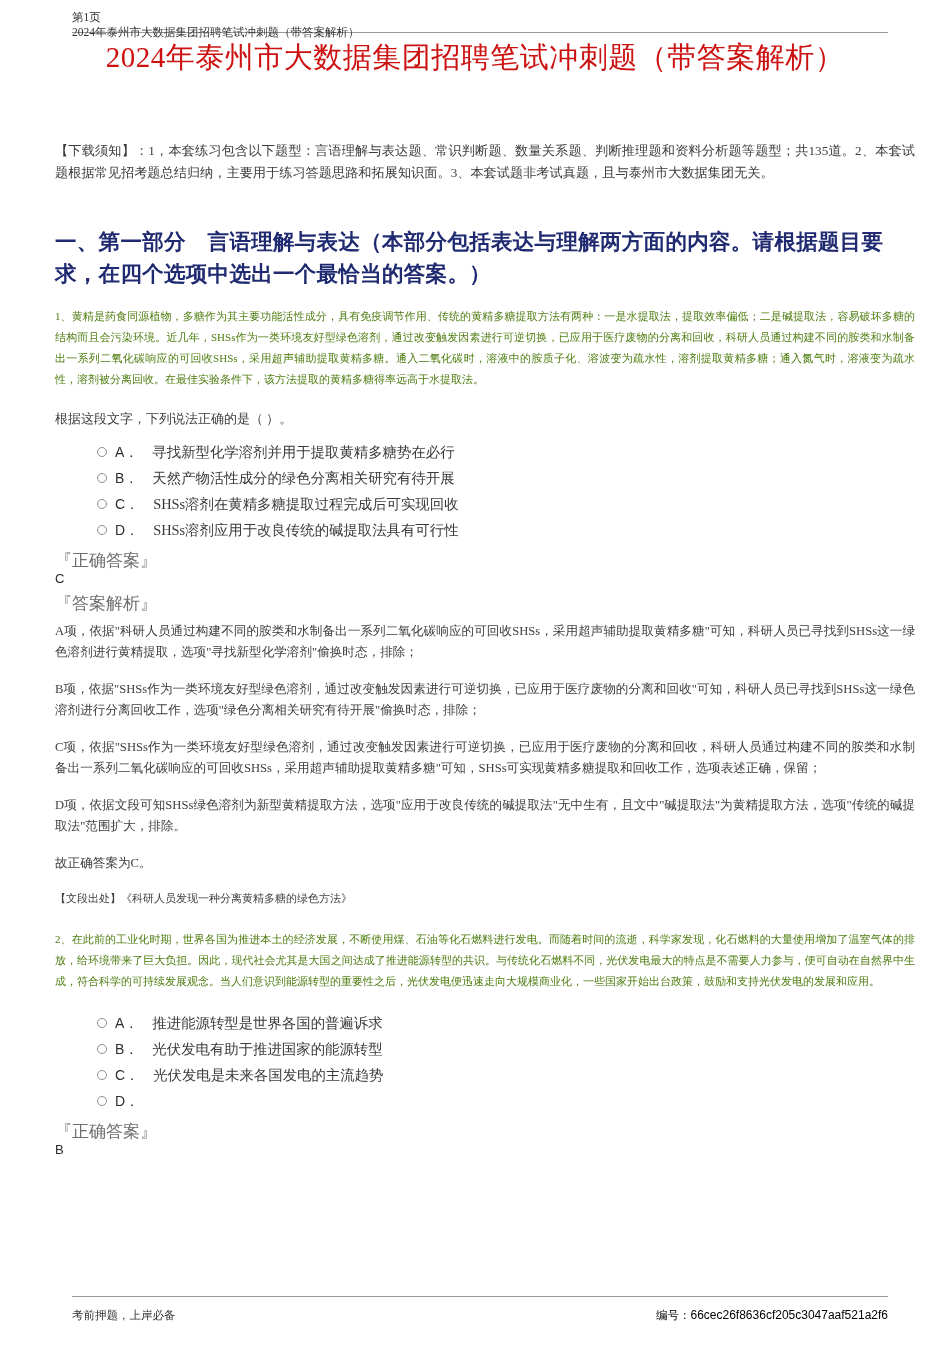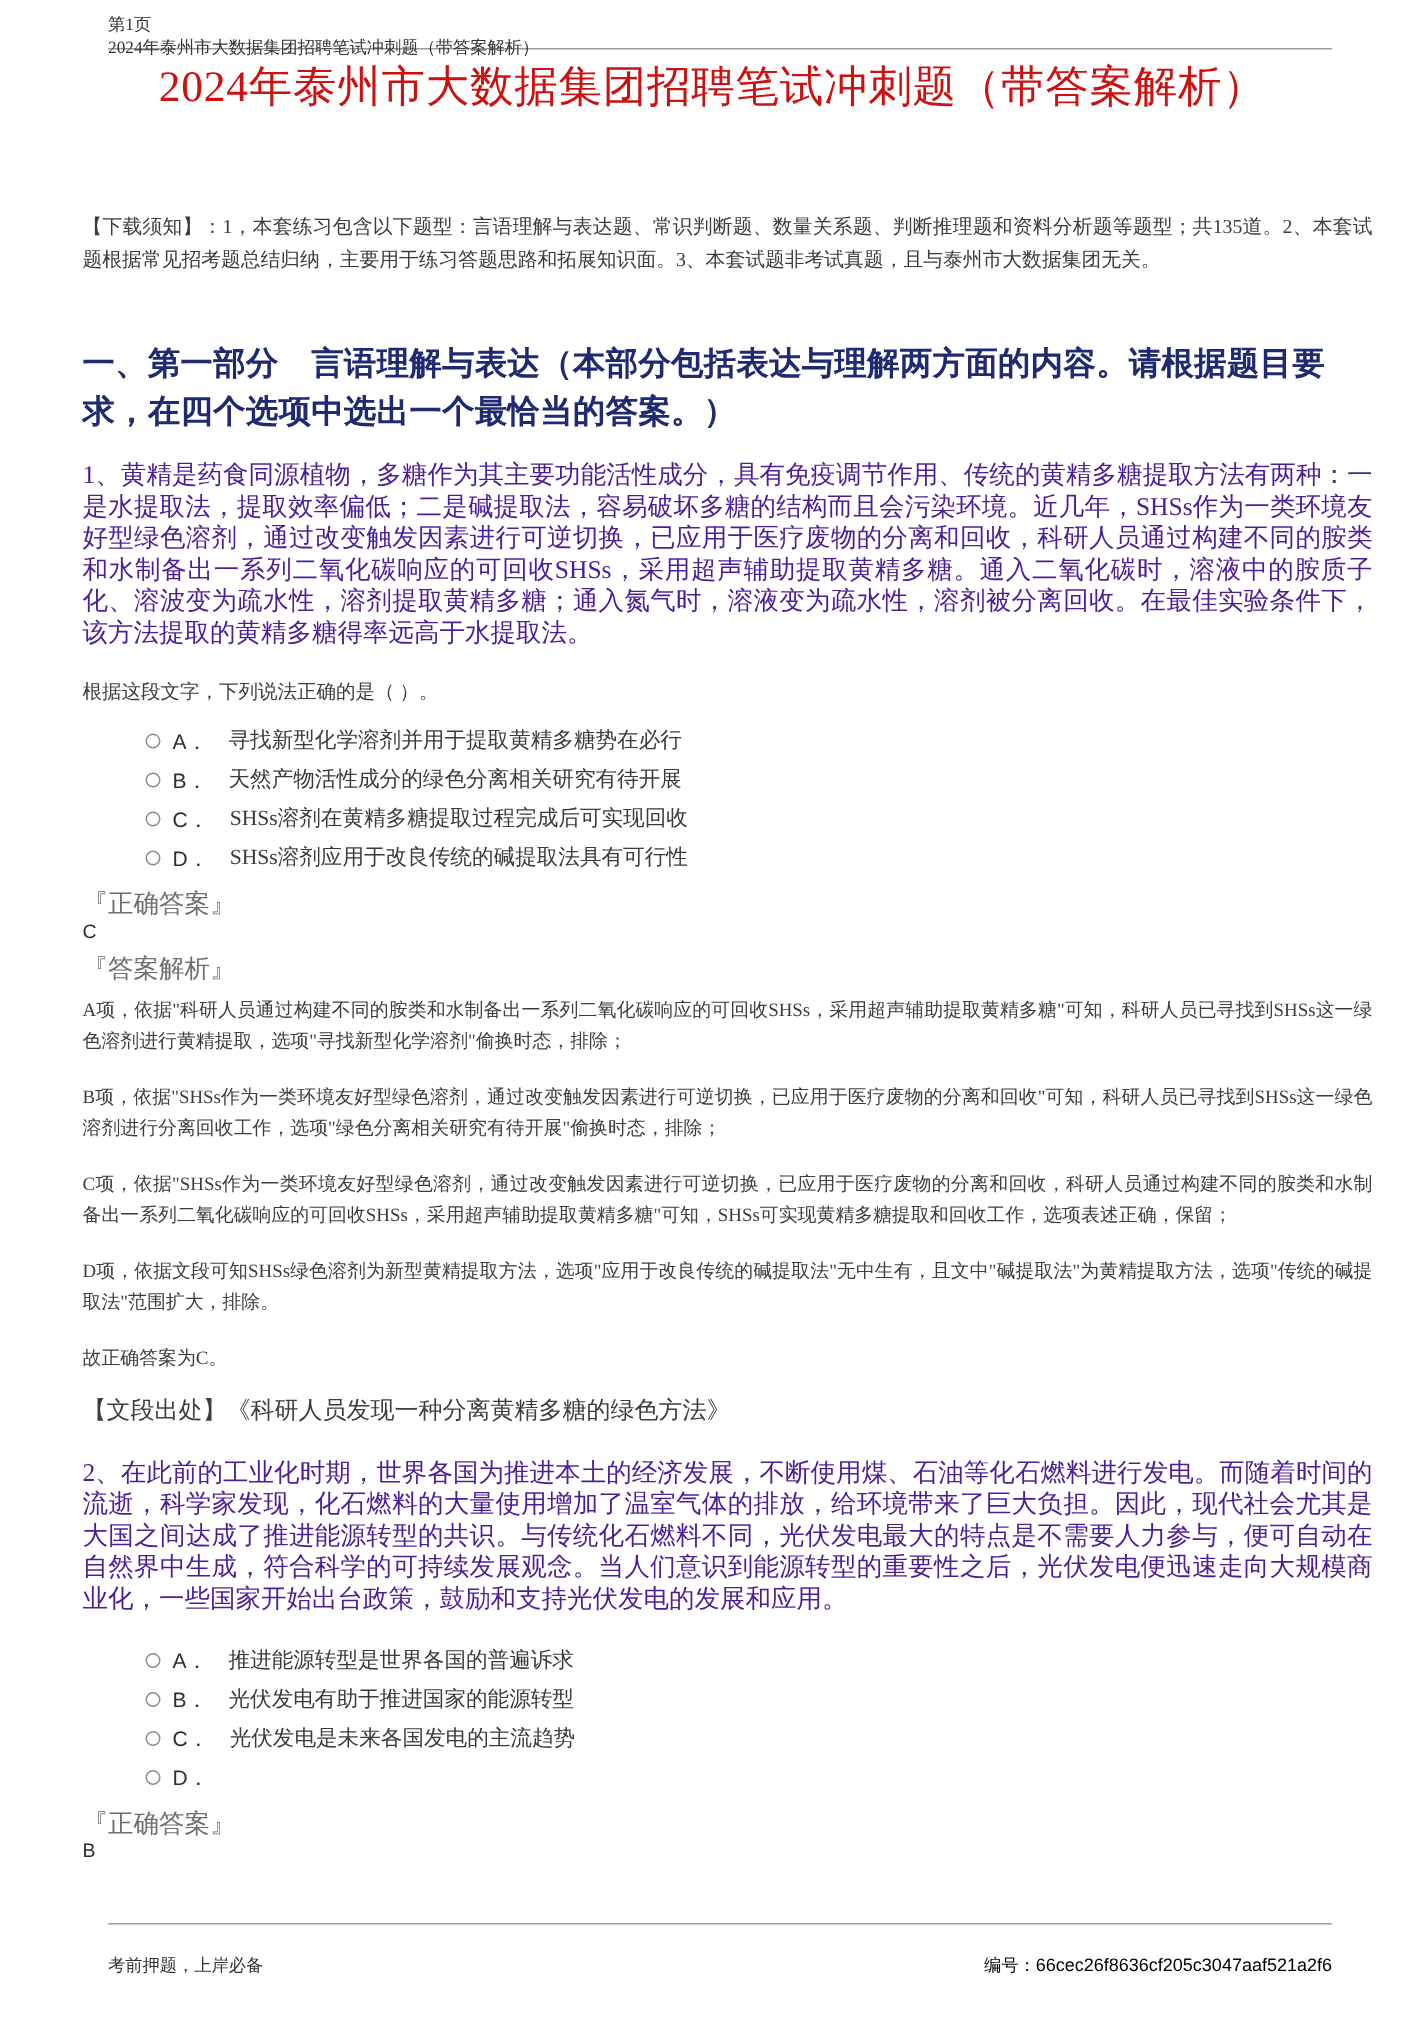--- a/index.html
+++ b/index.html
@@ -76,23 +76,23 @@
   .section-heading {
     font-size: 21.5px;
     line-height: 32px;
     color: #1f2a70;
     margin: 0 0 16px 0;
     font-family: "Liberation Serif", "DejaVu Serif", serif;
     letter-spacing: 0.3px;
   }
 
   .passage {
-    font-size: 17px;
-    line-height: 21px;
-    color: #4c1d95;
+    font-size: 11px;
+    line-height: 21px;
+    color: #4d7c0f;
     text-align: justify;
     margin: 0 0 18px 0;
   }
 
   .prompt {
     font-size: 13px;
     line-height: 21px;
     color: #3d3d3d;
     margin: 0 0 10px 0;
   }
@@ -146,42 +146,42 @@
   .explain {
     font-size: 12.6px;
     line-height: 21px;
     color: #3d3d3d;
     text-align: justify;
     margin: 0 0 16px 0;
   }
   .explain.tight { margin-bottom: 14px; }
 
   .source {
-    font-size: 16px;
+    font-size: 11px;
     line-height: 21px;
     color: #3d3d3d;
     margin: 0 0 20px 0;
   }
 
   .spacer-sm { height: 8px; }
 
   
   .run-footer {
     position: absolute;
     bottom: 18px;
     left: 72px;
     right: 62px;
     height: 24px;
     border-top: 1px solid #9a9a9a;
     display: flex;
-    align-items: flex-start;
+    align-items: center;
     justify-content: space-between;
     font-size: 11.5px;
     color: #333333;
-    padding-top: 20px;
+    padding-top: 6px;
   }
   .run-footer .code {
     font-family: "Liberation Sans", sans-serif;
     font-size: 12px;
     color: #000000;
     white-space: nowrap;
   }
   .run-footer .code-label {
     font-family: "Liberation Serif", "DejaVu Serif", serif;
     font-size: 11.5px;

